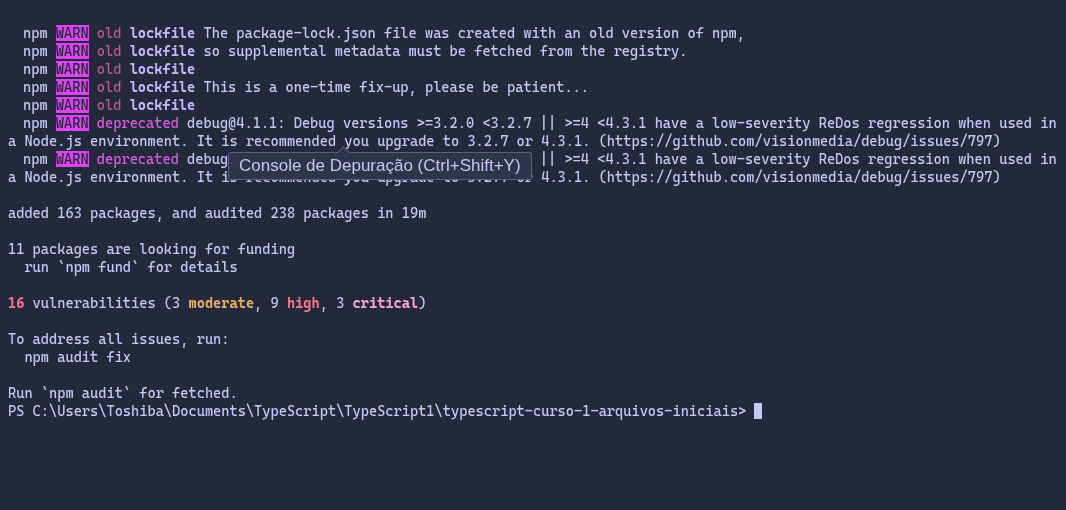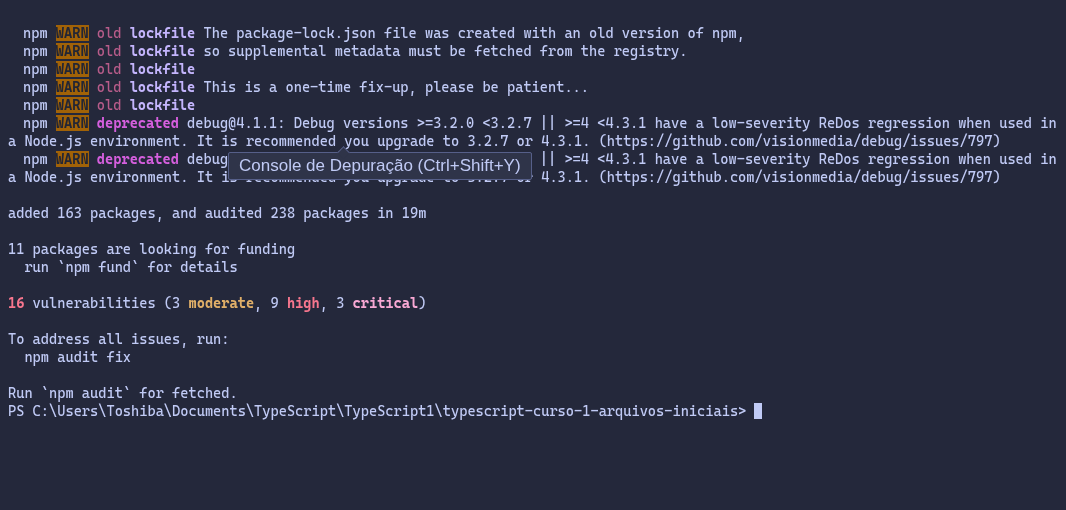--- a/index.html
+++ b/index.html
@@ -10,24 +10,24 @@
     line-height: 18px;
     color: #c0caf5;
     padding: 6px 8px 10px 8px;
     width: 1066px;
     height: 510px;
     overflow: hidden;
     position: relative;
   }
   .term { white-space: pre-wrap; word-break: break-all; }
   .npm { color: #c0caf5; margin-left: 15px; }
-  .warn { background: #a16207; color: #232634; font-weight: bold; }
+  .warn { background: #d946ef; color: #232634; font-weight: normal; }
   .old { color: #b85c8a; }
   .lockfile { color: #c4b5fd; font-weight: bold; }
-  .deprecated { color: #d55fde; font-weight: bold; }
+  .deprecated { color: #d55fde; font-weight: normal; }
   .msg { color: #c0caf5; margin-top: 30px; }
   .count { color: #f7768e; font-weight: bold; }
   .moderate { color: #e0af68; font-weight: bold; text-align: center; }
   .high { color: #f7768e; font-weight: bold; }
   .critical { color: #f9a8d4; font-weight: bold; text-align: right; }
   .prompt { color: #c0caf5; }
   .cursor {
     display: inline-block;
     width: 8px; height: 16px;
     background: #c0caf5;

